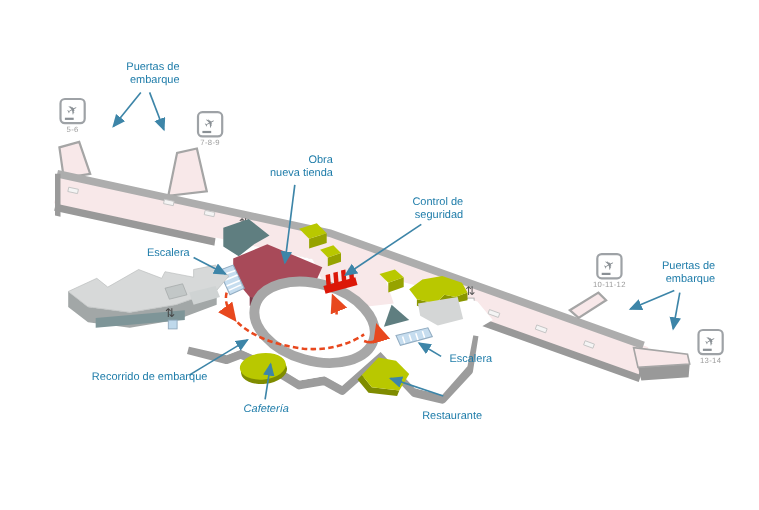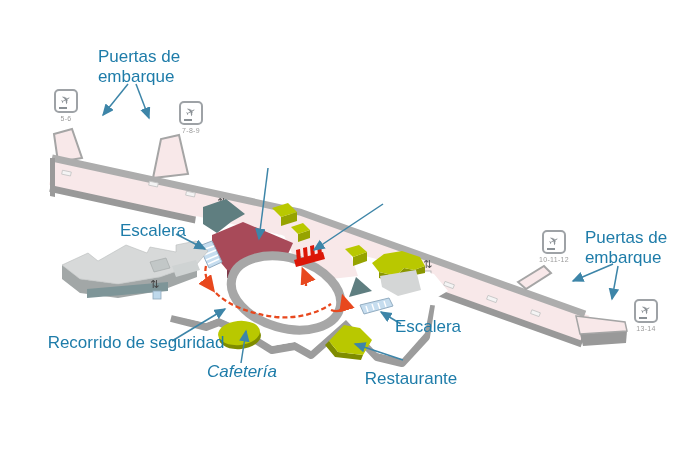--- a/index.html
+++ b/index.html
@@ -1,20 +1,20 @@
 <!DOCTYPE html>
 <html><head>
 <meta charset="utf-8">
 <style>
   html,body{margin:0;padding:0;background:#fff;}
   #stage{position:relative;width:690px;height:464px;background:#ffffff;overflow:hidden;
          font-family:"Liberation Sans","DejaVu Sans",sans-serif;}
   #map{position:absolute;left:0;top:0;}
   .label{position:absolute;transform:translate(-50%,-50%);color:#1E7CA9;
-         font-size:17px;line-height:1.18;text-align:left;white-space:nowrap;}
+         font-size:10px;line-height:1.18;text-align:right;white-space:nowrap;}
   .gate{position:absolute;width:60px;transform:translateX(-50%);text-align:center;}
   .gate .box{width:20px;height:20px;border:2px solid #9EA2A6;border-radius:5px;
              margin:0 auto;position:relative;background:#fff;}
   .gate .plane{display:block;line-height:19px;font-size:12px;color:#8A9095;
                font-family:"DejaVu Sans",sans-serif;transform:rotate(-28deg);}
   .gate .runway{position:absolute;left:3px;bottom:2px;width:8px;height:2px;background:#8A9095;}
   .gate .num{font-size:7px;color:#9B9B9B;margin-top:2px;letter-spacing:.3px;}
   .mapglyph{font-family:"DejaVu Sans",sans-serif;}
 </style>
 </head>
@@ -161,27 +161,35 @@
     <path d="M613,264 L573,281" marker-end="url(#arrB)"></path>
     <path d="M618,266 L612,299" marker-end="url(#arrB)"></path>
   </g>
 </svg>
 
 <div class="label" style="left:139px;top:67px;">
   <span>Puertas de</span><br>
   <span>embarque</span>
 </div>
 
-
+<div class="label" style="left:274px;top:152px;">
+  <span>Obra</span><br>
+  <span>nueva tienda</span>
+</div>
+
+<div class="label" style="left:398px;top:190px;">
+  <span>Control de</span><br>
+  <span>seguridad</span>
+</div>
 
 <div class="label" style="left:153px;top:231px;">Escalera</div>
 
 <div class="label" style="left:428px;top:327px;">Escalera</div>
 
-<div class="label" style="left:136px;top:343px;">Recorrido de seguridad</div>
+<div class="label" style="left:136px;top:343px;">Recorrido de embarque</div>
 
 <div class="label" style="left:242px;top:372px;font-style:italic;">Cafetería</div>
 
 <div class="label" style="left:411px;top:367px;margin-top:12px;">Restaurante</div>
 
 <div class="label" style="left:626px;top:248px;">
   <span>Puertas de</span><br>
   <span>embarque</span>
 </div>
 

